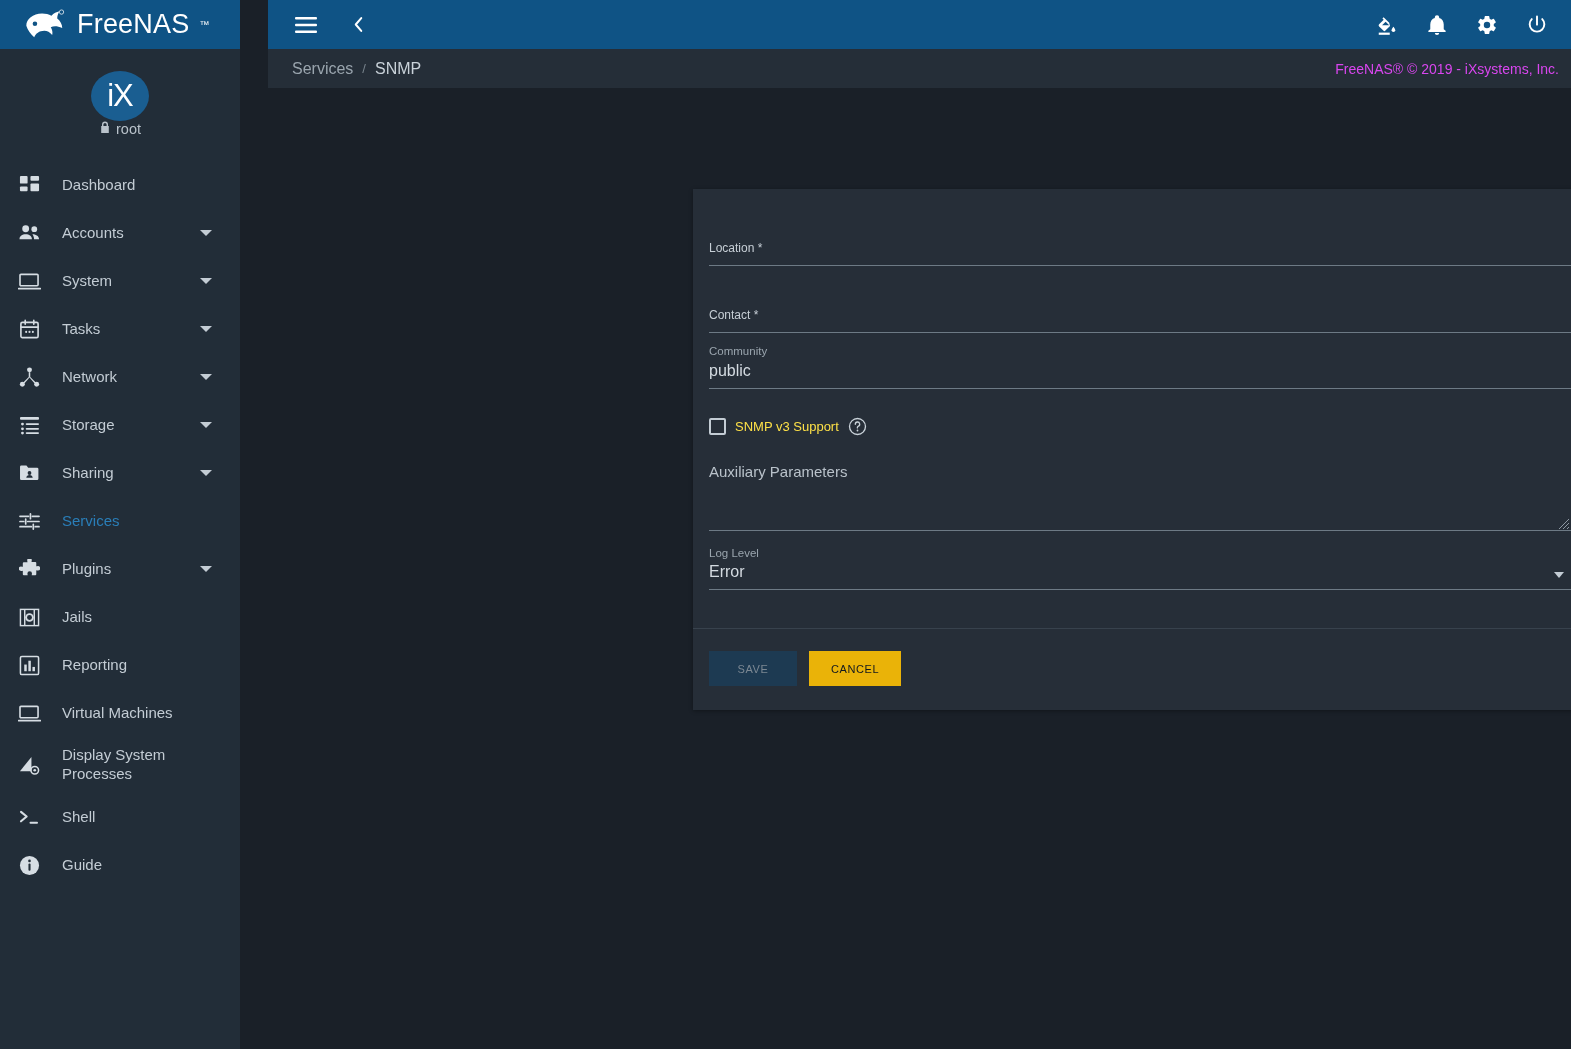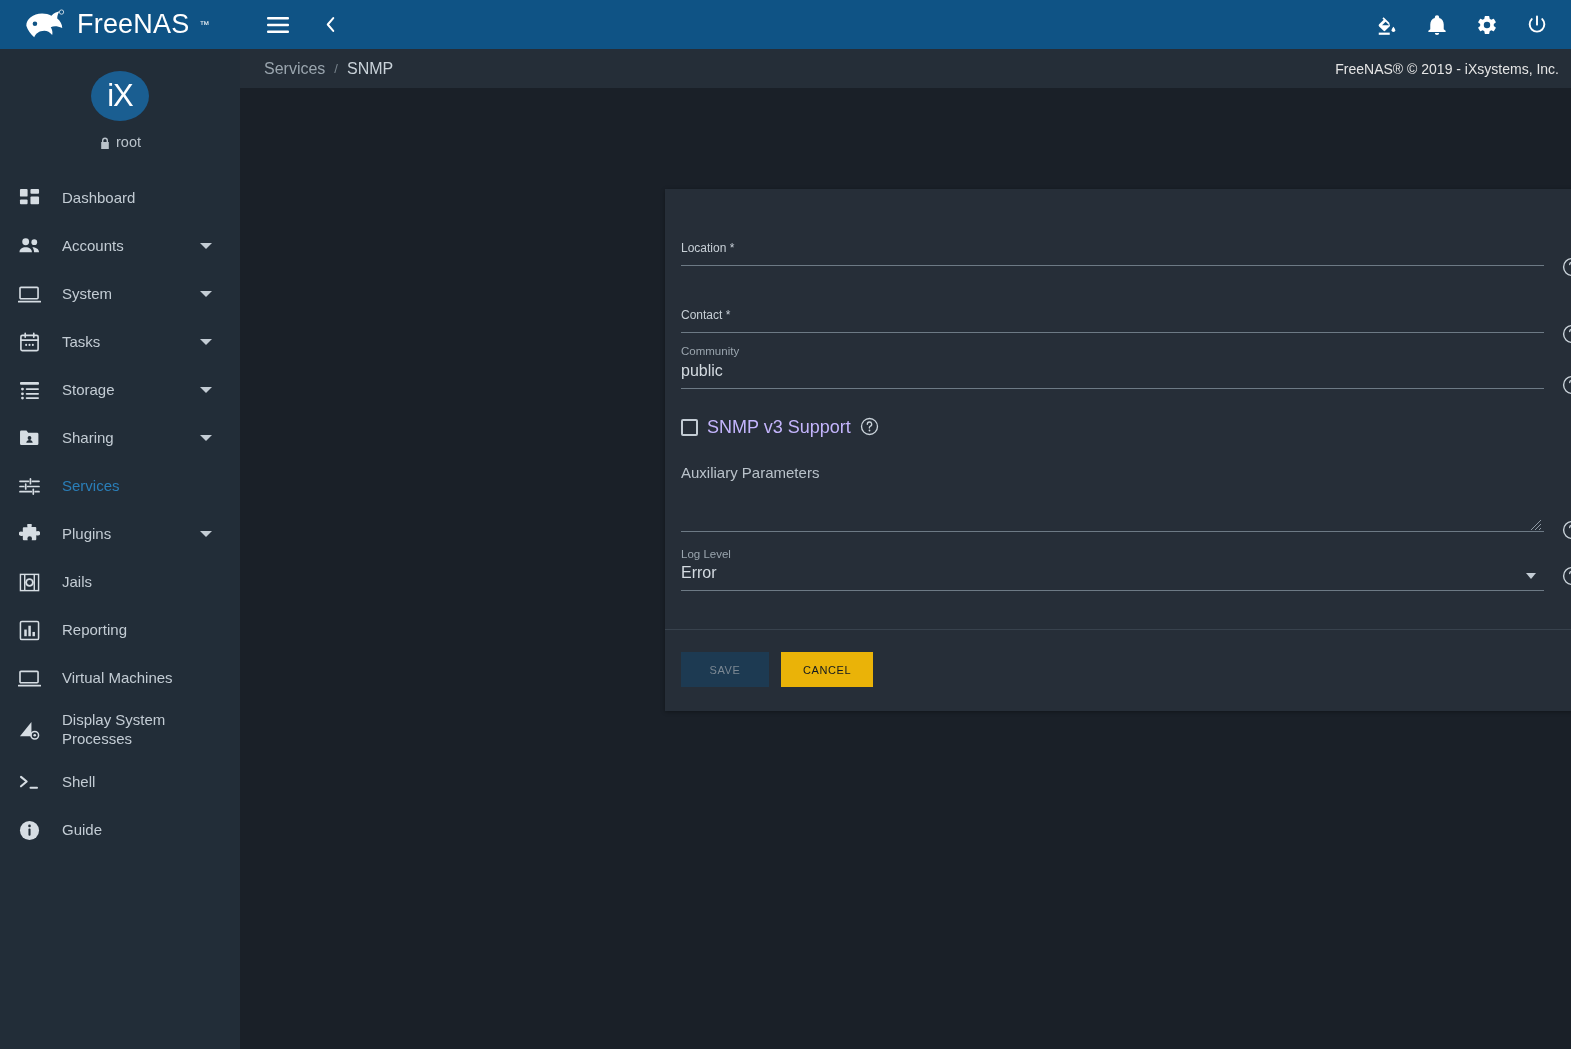--- a/index.html
+++ b/index.html
@@ -2,21 +2,21 @@
 <html><head>
 <meta charset="utf-8">
 <style>
   * { box-sizing: border-box; margin: 0; padding: 0; }
   html, body {
     width: 1571px; height: 1049px;
     background: #1a2028;
     font-family: "Liberation Sans", sans-serif;
     overflow: hidden;
   }
-  .app { position: relative; width: 1571px; height: 1049px; display: flex; }
+  .app { position: relative; width: 1571px; height: 1049px; display: flex; gap: 28px; }
 
   
   .sidebar {
     width: 240px; height: 1049px;
     background: #222d38;
     flex: 0 0 240px;
     display: flex; flex-direction: column;
     overflow: hidden;
   }
   .brand {
@@ -29,22 +29,22 @@
 
   .userblock { padding: 22px 0 10px; text-align: center; }
   .avatar {
     width: 58px; height: 50px; margin: 0 auto;
     background: #1a5e91; border-radius: 50%;
     display: flex; align-items: center; justify-content: center;
     color: #fff; font-size: 31px; letter-spacing: -1px;
   }
   .avatar .i { font-style: normal; }
   .username {
-    margin-top: 13px; font-size: 14.5px; color: #b9c2ca;
-    display: flex; align-items: flex-end; justify-content: center; gap: 5px;
+    font-size: 14.5px; color: #b9c2ca;
+    display: flex; align-items: flex-start; justify-content: center; gap: 5px;
   }
   .lock-ico { width: 12px; height: 13px; display: inline-block; }
 
   .menu { margin-top: 14px; }
   .mi {
     display: flex; align-items: center; height: 48px;
     padding: 0 16px 0 14px; color: #c3ccd4; font-size: 15px;
     cursor: pointer; position: relative;
   }
   .mi.tall { height: 56px; }
@@ -75,21 +75,21 @@
   .tb-right { margin-left: auto; display: flex; align-items: center; gap: 22px; }
 
   .crumbbar {
     height: 39px; background: #252e38;
     display: flex; align-items: center; padding: 0 12px 0 24px;
   }
   .crumbs { display: flex; align-items: center; gap: 9px; font-size: 16px; }
   .crumb { color: #9aa5ae; cursor: pointer; }
   .crumb.cur { color: #c9d2d9; cursor: default; }
   .crumb-sep { color: #78838c; font-size: 13px; }
-  .copyright { margin-left: auto; font-size: 14px; color: #e5e5e5; white-space: nowrap; }
+  .copyright { margin-left: auto; font-size: 14px; color: #d946ef; white-space: nowrap; }
 
   .content { flex: 1 1 auto; background: #1a2028; position: relative; }
 
   
   .card {
     position: absolute; left: 425px; top: 101px; width: 959px;
     background: #262e38;
     box-shadow: 0 1px 4px rgba(0,0,0,.35);
   }
   .card-body { padding: 22px 36px 16px 16px; }
@@ -120,21 +120,21 @@
   .help.community { top: 30px; }
 
   .checkrow {
     display: flex; align-items: center; gap: 9px;
     margin: 28px 0 26px 0;
   }
   .cbox {
     width: 17px; height: 17px; border: 2px solid #c3ccd4;
     border-radius: 2px; background: transparent; cursor: pointer;
   }
-  .checkrow .ctext { font-size: 18px; color: #c4b5fd; }
+  .checkrow .ctext { font-size: 13px; color: #fde047; }
   .checkrow .help { position: static; }
 
   .field.aux { margin-bottom: 6px; }
   .aux-label { font-size: 15px; color: #b9c2ca; margin-bottom: 4px; }
   .aux-area {
     height: 47px; border-bottom: 1px solid #6d7a85; position: relative;
   }
   .resize-grip { position: absolute; right: 2px; bottom: 2px; width: 12px; height: 12px; }
   .help.aux { top: 56px; }
 
@@ -234,20 +234,34 @@
               <path d="M2 8.5h18M6.5 1.5v4M15.5 1.5v4" stroke-linecap="round"></path>
             <circle cx="7.5" cy="13.5" r="1.1" fill="#d6dde3" stroke="none"></circle>
             <circle cx="11" cy="13.5" r="1.1" fill="#d6dde3" stroke="none"></circle>
             <circle cx="14.5" cy="13.5" r="1.1" fill="#d6dde3" stroke="none"></circle>
           </svg>
         </span>
         <span class="lbl">Tasks</span>
         <span class="caret"></span>
       </div>
 
+      <div class="mi">
+        <span class="ico">
+          <svg viewBox="0 0 22 22" width="21" height="21" fill="#d6dde3">
+            <circle cx="11" cy="3" r="2.6"></circle>
+              <circle cx="3.5" cy="18" r="2.6"></circle>
+              <circle cx="18.5" cy="18" r="2.6"></circle>
+            <path d="M10.2 5.4h1.6v5h-1.6z"></path>
+            <path d="M11 9.6l6.6 6.6-1.2 1.2L11 11z"></path>
+              <path d="M11 9.6L4.4 16.2l1.2 1.2L11 11z"></path>
+          </svg>
+        </span>
+        <span class="lbl">Network</span>
+        <span class="caret"></span>
+      </div>
 
       <div class="mi">
         <span class="ico">
           <svg viewBox="0 0 22 20" width="21" height="19" fill="#d6dde3">
             <rect x="1" y="1" width="20" height="3" rx="1"></rect>
             <circle cx="3.6" cy="8.5" r="1.5"></circle>
               <rect x="7" y="7.5" width="14" height="2" rx="1"></rect>
             <circle cx="3.6" cy="13.5" r="1.5"></circle>
               <rect x="7" y="12.5" width="14" height="2" rx="1"></rect>
             <circle cx="3.6" cy="18" r="1.5"></circle>

